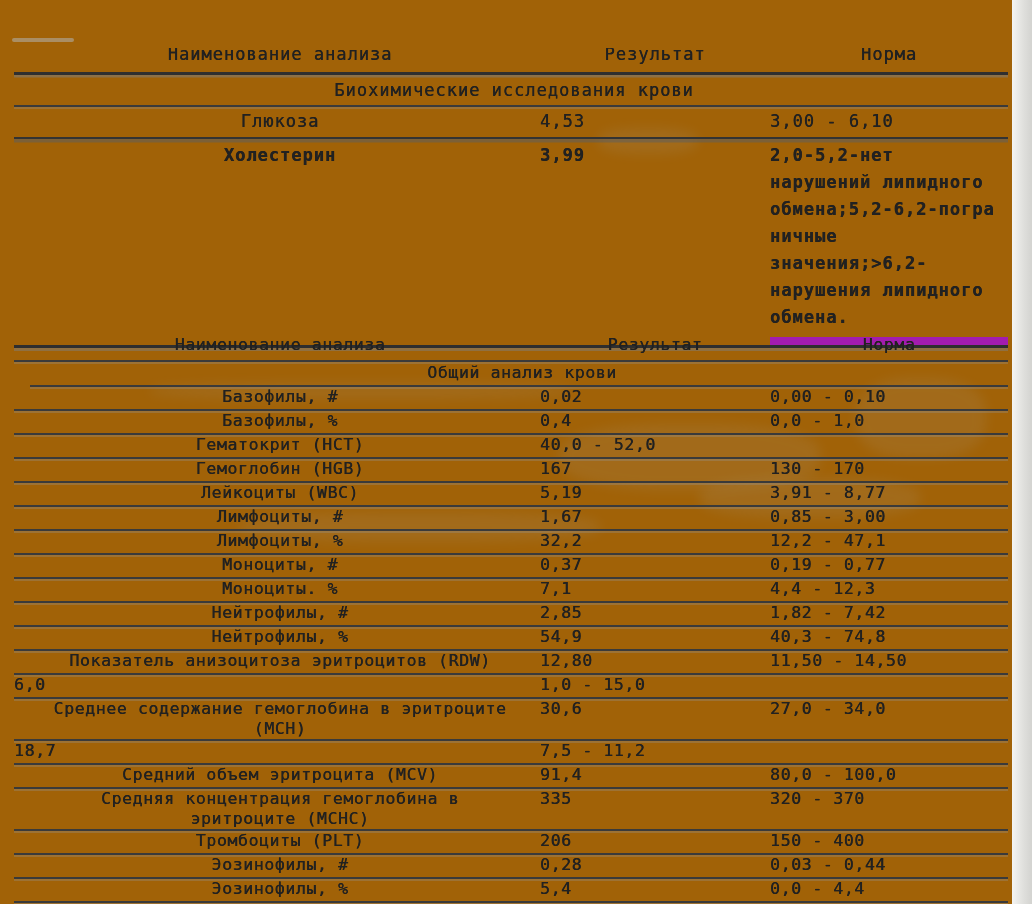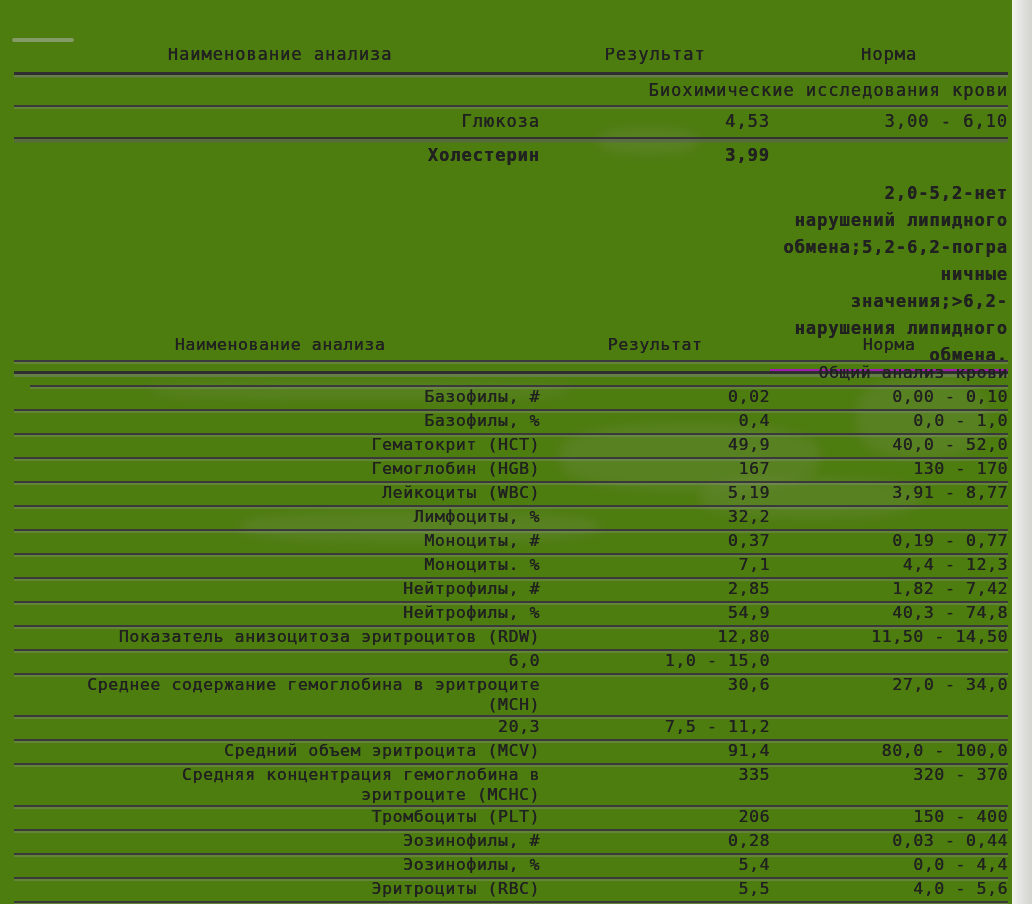--- a/index.html
+++ b/index.html
@@ -1,18 +1,18 @@
 <!DOCTYPE html>
 <html><head>
 <meta charset="utf-8">
 <style>
   html,body { margin:0; padding:0; background:#ffffff; }
   .page {
     position:relative; width:1032px; height:904px;
-    background:#4d7c0f; overflow:hidden;
+    background:#a16207; overflow:hidden;
     font-family:"DejaVu Sans Mono","Liberation Mono",monospace;
     color:#212121;
   }
   
   .edge-strip {
     position:absolute; right:0; top:0; width:20px; height:100%;
     background:linear-gradient(to right,#f4f4f2 0%,#e0e0dd 55%,#d3d3d0 100%);
   }
   
   .scan-dash {
@@ -33,34 +33,34 @@
   .tbl-2 { top:330px; }
 
   .row {
     display:grid; grid-template-columns:526px 230px 238px;
     align-items:start;
     border-bottom:2px solid #3a3a3a;
     box-shadow:0 2px 0 rgba(150,150,150,.32);
   }
   .row.section { grid-template-columns:1fr; }
   .cell { white-space:pre-line; text-shadow:0.35px 0 0 currentColor; }
-  .cell.name { text-align:right; padding-left:6px; }
-  .cell.result, .cell.norm { text-align:right; }
+  .cell.name { text-align:center; padding-left:6px; }
+  .cell.result, .cell.norm { text-align:left; }
 
   
   .tbl-1 .row { font-size:17px; line-height:28px; min-height:30px; letter-spacing:1px; }
   .tbl-1 .row.hdr {
     min-height:32px; line-height:36px;
     border-bottom:3px solid #2f2f2f; box-shadow:0 2.5px 0 rgba(125,125,125,.55);
   }
   .tbl-1 .row.hdr .cell { clip-path:inset(33% 0 0 0); text-align:center; }
   .tbl-1 .row.section { min-height:30px; line-height:30px; }
   .tbl-1 .row.glucose { border-bottom:2px solid #333; box-shadow:0 3.5px 0 rgba(95,95,95,.55); }
   .tbl-1 .row.tall { border-bottom:none; box-shadow:none; line-height:27px; padding-top:3px;font-weight:bold; }
-  .tbl-1 .row.tall .cell.norm { border-bottom:2px solid #a21caf; padding-bottom:0;margin-top:38px; }
+  .tbl-1 .row.tall .cell.norm { border-bottom:8px solid #a21caf; padding-bottom:6px; }
 
   
   .tbl-2 .row { font-size:16.5px; line-height:20px; min-height:22px; letter-spacing:.6px; }
   .tbl-2 .row.hdr { min-height:27px; line-height:24px; padding-top:3px; }
   .tbl-2 .row.hdr .cell { text-align:center; }
   .tbl-2 .row.section { min-height:23px; line-height:22px;margin-left:16px; }
 </style>
 </head>
 <body>
 
@@ -119,36 +119,41 @@
           <span class="cell result">0,02</span>
           <span class="cell norm">0,00 - 0,10</span>
         </div>
         <div class="row data-row">
           <span class="cell name">Базофилы, %</span>
           <span class="cell result">0,4</span>
           <span class="cell norm">0,0 - 1,0</span>
         </div>
         <div class="row data-row">
           <span class="cell name">Гематокрит (HCT)</span>
-          <span class="cell result">49,9</span>
           <span class="cell norm">40,0 - 52,0</span>
         </div>
         <div class="row data-row">
           <span class="cell name">Гемоглобин (HGB)</span>
           <span class="cell result">167</span>
           <span class="cell norm">130 - 170</span>
         </div>
         <div class="row data-row">
           <span class="cell name">Лейкоциты (WBC)</span>
           <span class="cell result">5,19</span>
           <span class="cell norm">3,91 - 8,77</span>
         </div>
         <div class="row data-row">
+          <span class="cell name">Лимфоциты, #</span>
+          <span class="cell result">1,67</span>
+          <span class="cell norm">0,85 - 3,00</span>
+        </div>
+        <div class="row data-row">
           <span class="cell name">Лимфоциты, %</span>
           <span class="cell result">32,2</span>
+          <span class="cell norm">12,2 - 47,1</span>
         </div>
         <div class="row data-row">
           <span class="cell name">Моноциты, #</span>
           <span class="cell result">0,37</span>
           <span class="cell norm">0,19 - 0,77</span>
         </div>
         <div class="row data-row">
           <span class="cell name">Моноциты. %</span>
           <span class="cell result">7,1</span>
           <span class="cell norm">4,4 - 12,3</span>
@@ -172,21 +177,21 @@
           <span class="cell result">6,0</span>
           <span class="cell norm">1,0 - 15,0</span>
         </div>
         <div class="row data-row">
           <span class="cell name">Среднее содержание гемоглобина в эритроците
 (MCH)</span>
           <span class="cell result">30,6</span>
           <span class="cell norm">27,0 - 34,0</span>
         </div>
         <div class="row data-row">
-          <span class="cell result">20,3</span>
+          <span class="cell result">18,7</span>
           <span class="cell norm">7,5 - 11,2</span>
         </div>
         <div class="row data-row">
           <span class="cell name">Средний объем эритроцита (MCV)</span>
           <span class="cell result">91,4</span>
           <span class="cell norm">80,0 - 100,0</span>
         </div>
         <div class="row data-row">
           <span class="cell name">Средняя концентрация гемоглобина в
 эритроците (MCHC)</span>

